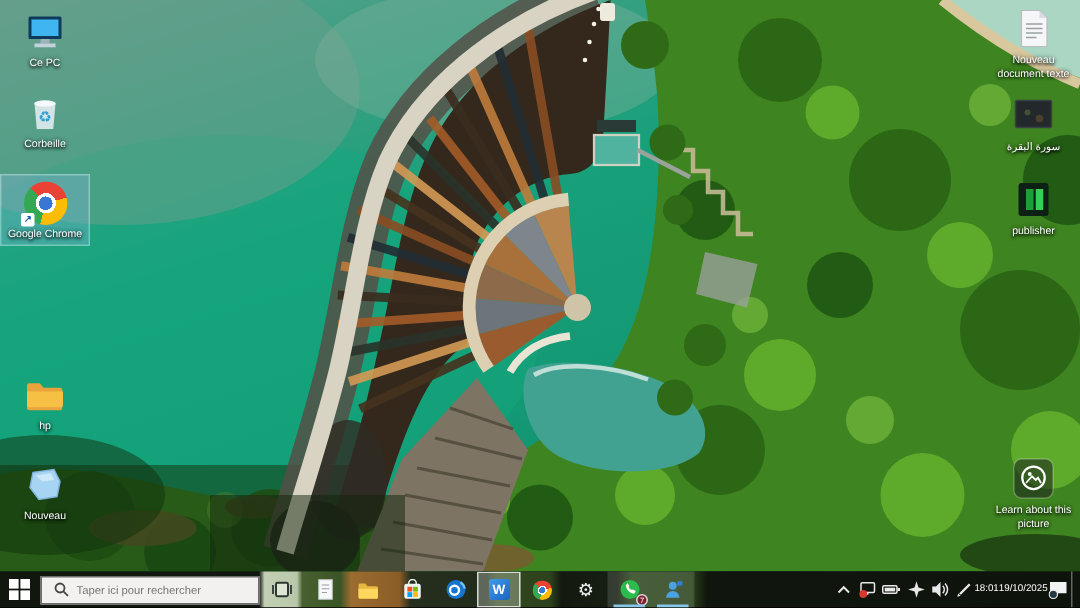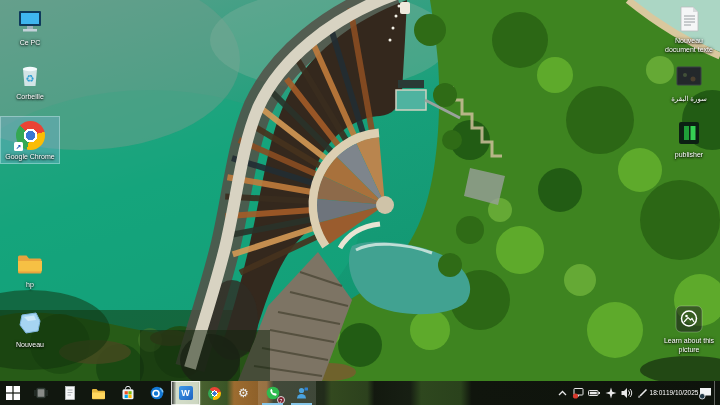--- a/index.html
+++ b/index.html
@@ -284,20 +284,27 @@
 
     <button class="tile" style="width:26px">
       <svg width="14" height="14">
           <rect x="0" y="0" width="6.4" height="6.4" fill="#fff"></rect>
           <rect x="7.6" y="0" width="6.4" height="6.4" fill="#fff"></rect>
           <rect x="0" y="7.6" width="6.4" height="6.4" fill="#fff"></rect>
           <rect x="7.6" y="7.6" width="6.4" height="6.4" fill="#fff"></rect>
         </svg>
     </button>
 
+    <div class="search-box">
+      <svg width="10" height="10">
+          <circle cx="4" cy="4" r="3" stroke="#444" fill="none" stroke-width="1.2"></circle>
+          <line x1="6.3" y1="6.3" x2="9.3" y2="9.3" stroke="#444" stroke-width="1.2"></line>
+        </svg>
+      <input type="text" placeholder="Taper ici pour rechercher" style="">
+    </div>
 
     <button class="tile w29">
       <svg width="14" height="14">
           <rect x="3" y="2.5" width="8" height="9" rx="1" stroke="#2e3832" stroke-width="1.3" fill="rgba(255,255,255,0.5)"></rect>
           <line x1="1" y1="4" x2="1" y2="10" stroke="#2e3832" stroke-width="1.2"></line>
           <line x1="13" y1="4" x2="13" y2="10" stroke="#2e3832" stroke-width="1.2"></line>
         </svg>
     </button>
 
     <button class="tile w29">

